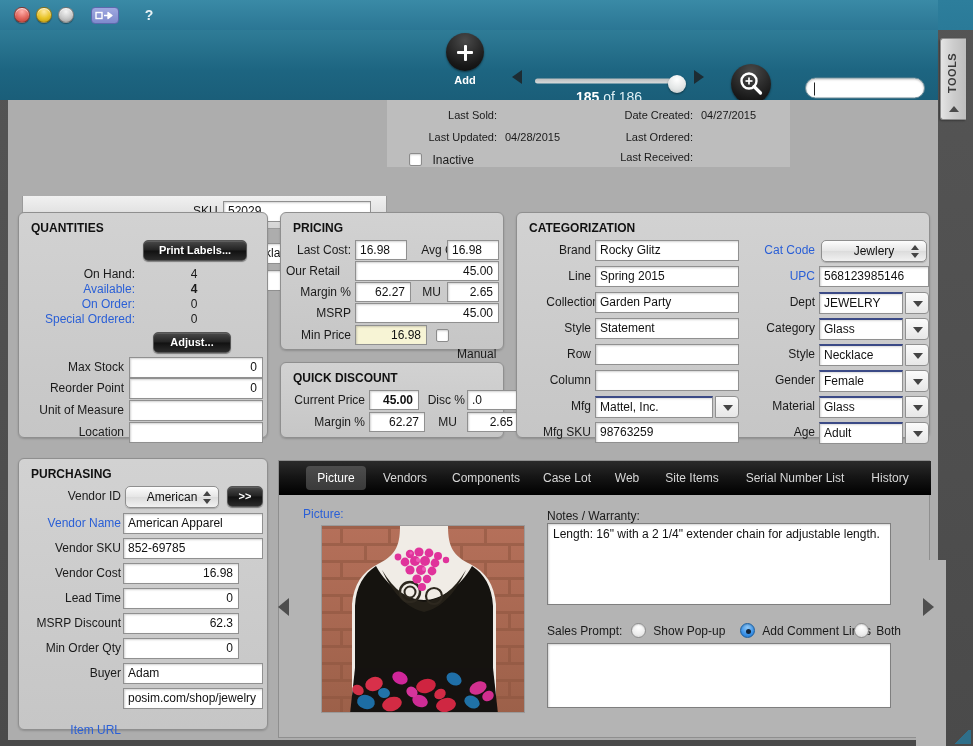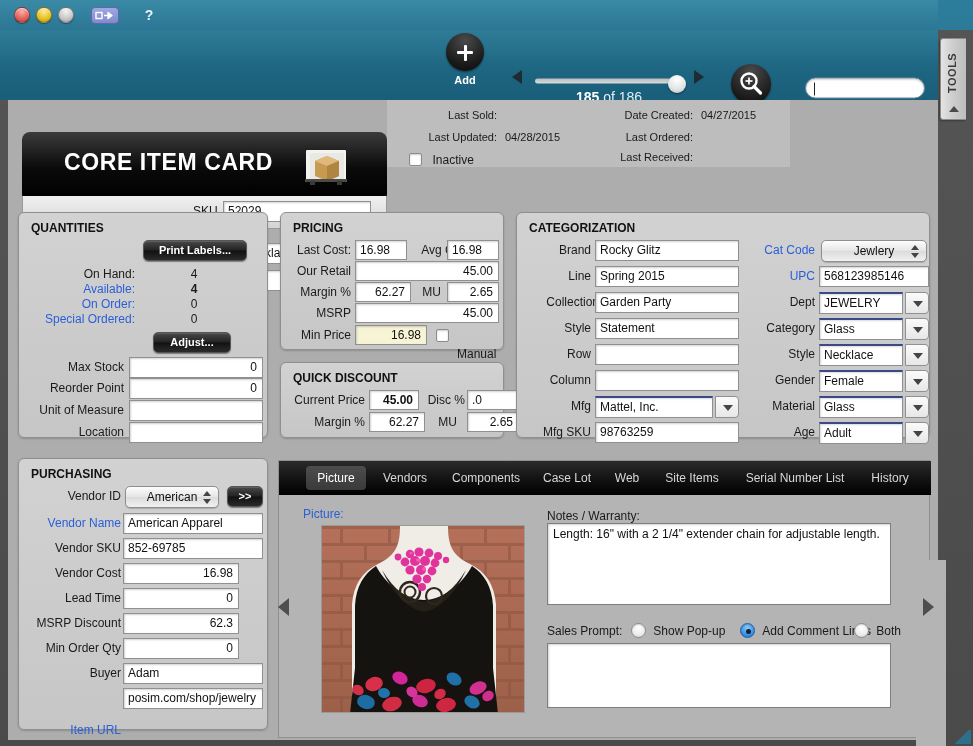--- a/index.html
+++ b/index.html
@@ -373,35 +373,20 @@
     </div>
   </div>
 
   <div class="tools-tab">
     <span>TOOLS</span>
     <div class="tools-caret"></div>
   </div>
 
   <div class="canvas">
 
-    <div class="card-header">
-      <div class="title">CORE ITEM CARD</div>
-      <div class="box-icon">
-        <svg width="48" height="38" viewBox="0 0 48 38" aria-hidden="true">
-          <rect x="3" y="2" width="40" height="31" rx="1" fill="#f3f3f0"></rect>
-          <rect x="7" y="5" width="34" height="27" rx="1" fill="#e8e8e4"></rect>
-          <polygon points="12,13 24,8 36,13 36,28 24,33 12,28" fill="#c79a50"></polygon>
-          <polygon points="12,13 24,8 36,13 24,18" fill="#e0b97a"></polygon>
-          <polygon points="24,18 36,13 36,28 24,33" fill="#b08441"></polygon>
-          <rect x="2" y="31" width="42" height="3" fill="#4a4a46"></rect>
-          <rect x="7" y="33" width="5" height="4" fill="#3a3a36"></rect>
-          <rect x="34" y="33" width="5" height="4" fill="#3a3a36"></rect>
-        </svg>
-      </div>
-    </div>
 
     <div class="sku-panel">
       <div class="sku-label">SKU</div>
       <div class="fld sku-fld">52029</div>
     </div>
 
     <div class="desc-label" style="left:14px; top:146px; width:100px;">Description</div>
     <div class="fld desc-fld" style="left:112px; top:143px;">Glass Statement Pink Necklace</div>
 
     <div class="desc-label" style="left:6px; top:173px; width:108px;">Addl. Description</div>
@@ -462,21 +447,21 @@
     </div>
 
     <div class="group" style="left:272px; top:112px; width:224px; height:138px;">
       <div class="gtitle">PRICING</div>
 
       <div class="row-label" style="left:6px; top:30px; width:64px;">Last Cost:</div>
       <div class="fld" style="position:absolute; left:74px; top:27px; width:52px; height:20px;">16.98</div>
       <div class="row-label" style="left:126px; top:30px; width:66px;">Avg Cost:</div>
       <div class="fld" style="position:absolute; left:166px; top:27px; width:52px; height:20px;">16.98</div>
 
-      <div class="row-label" style="left:6px; top:51px; width:64px;">Our Retail</div>
+      <div class="row-label" style="left:0; top:51px; width:64px;text-align:center;">Our Retail</div>
       <div class="fld num" style="position:absolute; left:74px; top:48px; width:144px; height:20px;">45.00</div>
 
       <div class="row-label" style="left:6px; top:72px; width:64px;">Margin %</div>
       <div class="fld num" style="position:absolute; left:74px; top:69px; width:56px; height:20px;">62.27</div>
       <div class="row-label" style="left:130px; top:72px; width:30px;">MU</div>
       <div class="fld num" style="position:absolute; left:166px; top:69px; width:52px; height:20px;">2.65</div>
 
       <div class="row-label" style="left:6px; top:93px; width:64px;">MSRP</div>
       <div class="fld num" style="position:absolute; left:74px; top:90px; width:144px; height:20px;">45.00</div>
 

